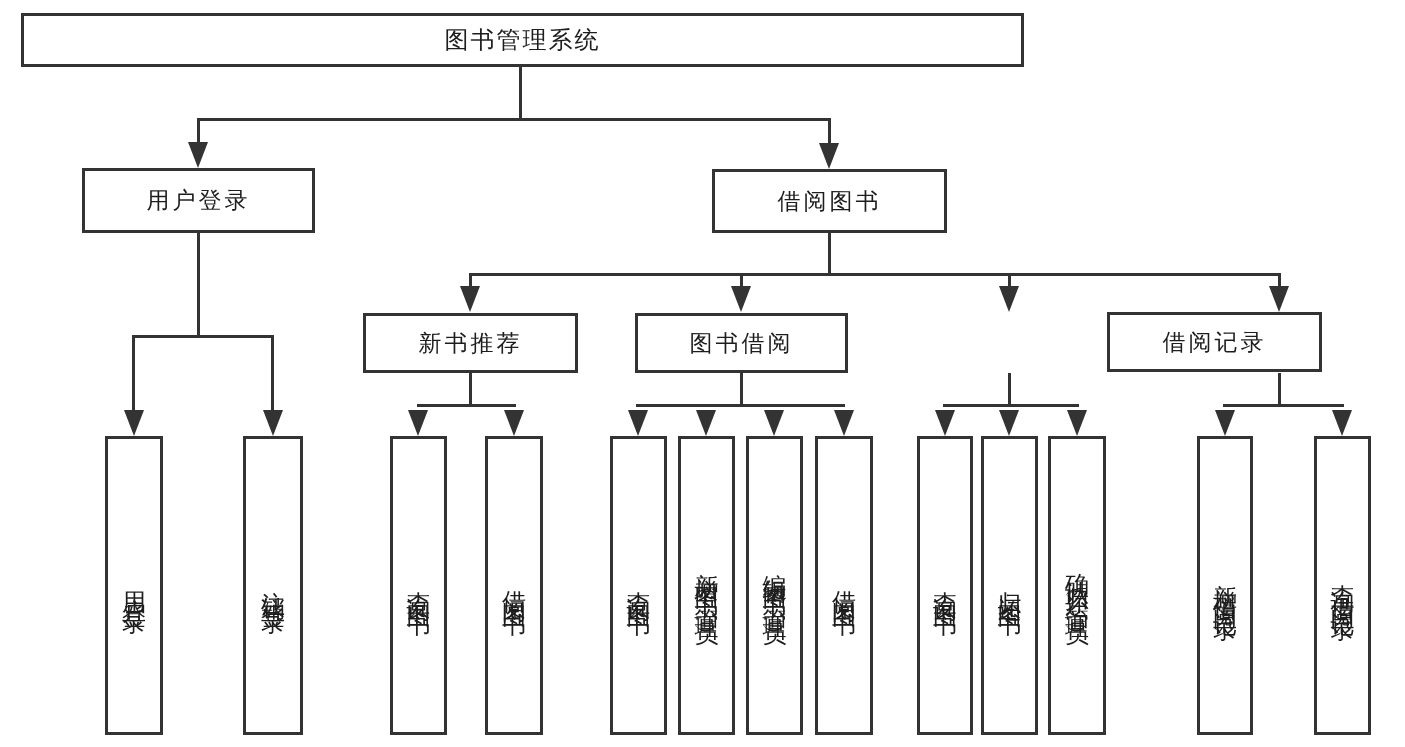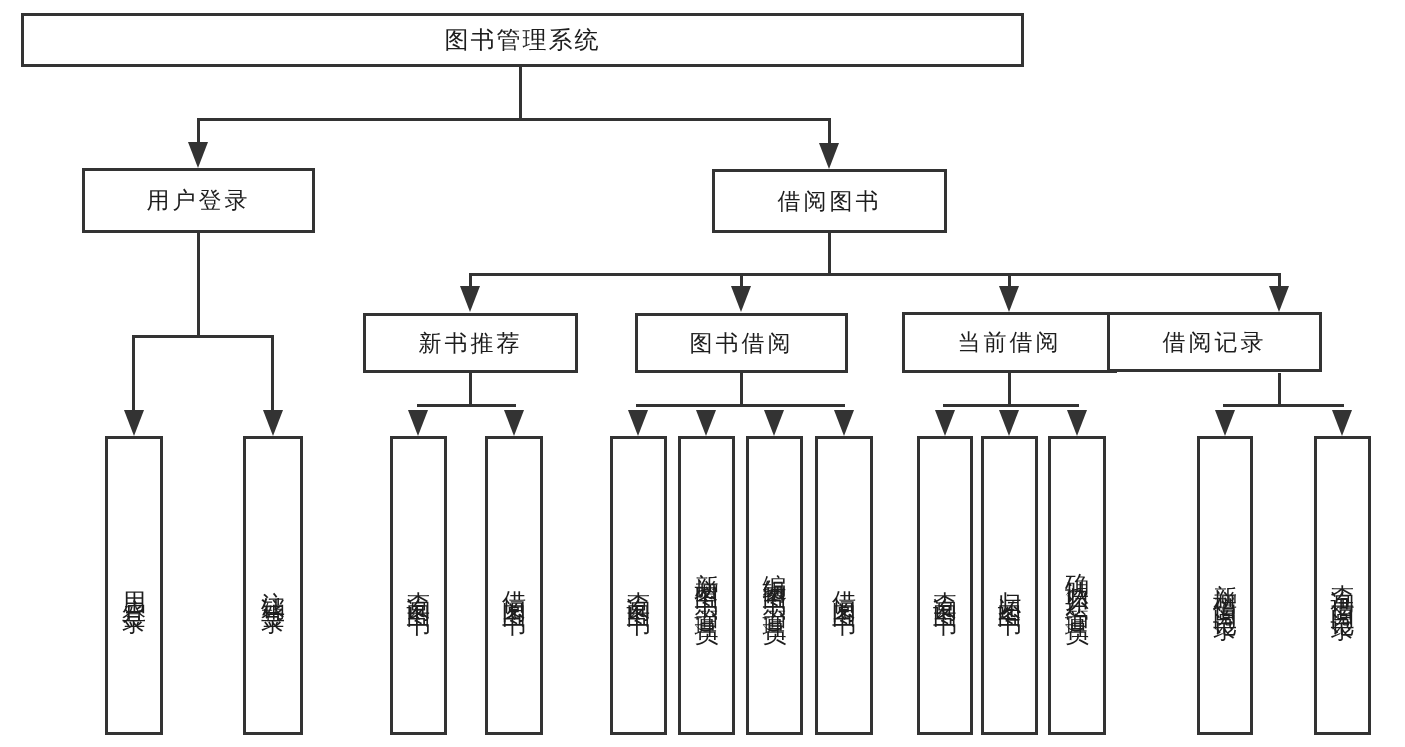--- a/index.html
+++ b/index.html
@@ -67,23 +67,20 @@
   <div class="arrow" style="left:731px;top:286px"></div>
   <div class="arrow" style="left:999px;top:286px"></div>
   <div class="arrow" style="left:1269px;top:286px"></div>
 
   <div class="box h" style="left:635px;top:313px;width:213px;height:60px">
     <span>图书借阅</span>
   </div>
   <div class="box h" style="left:363px;top:313px;width:215px;height:60px">
     <span>新书推荐</span>
   </div>
-  <div class="box h" style="left:902px;top:312px;width:215px;height:61px">
-    <span>当前借阅</span>
-  </div>
   <div class="box h" style="left:1107px;top:312px;width:215px;height:60px">
     <span>借阅记录</span>
   </div>
 
   <div class="vline" style="left:469px;top:373px;height:34px"></div>
   <div class="hline" style="left:417px;top:404px;width:99px"></div>
   <div class="arrow" style="left:408px;top:410px"></div>
   <div class="arrow" style="left:504px;top:410px"></div>
 
   <div class="vline" style="left:740px;top:373px;height:34px"></div>

